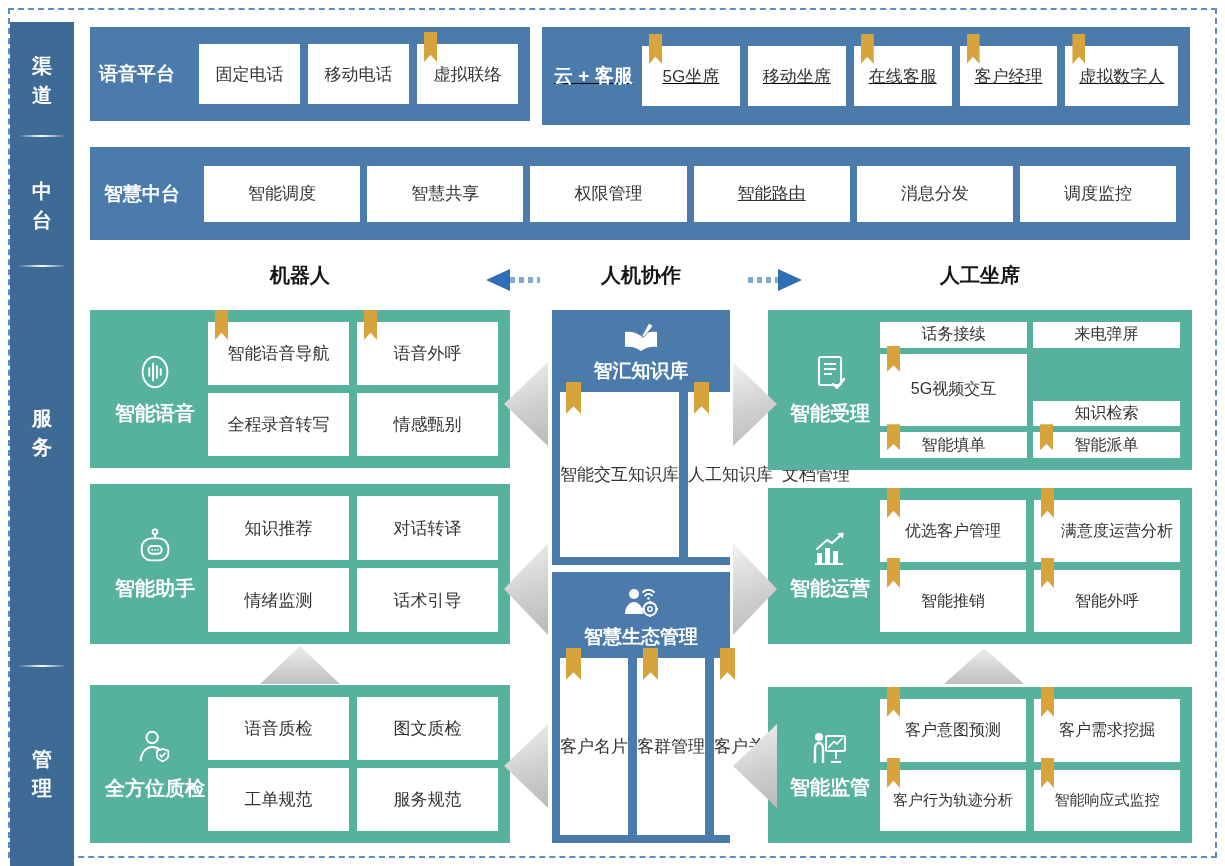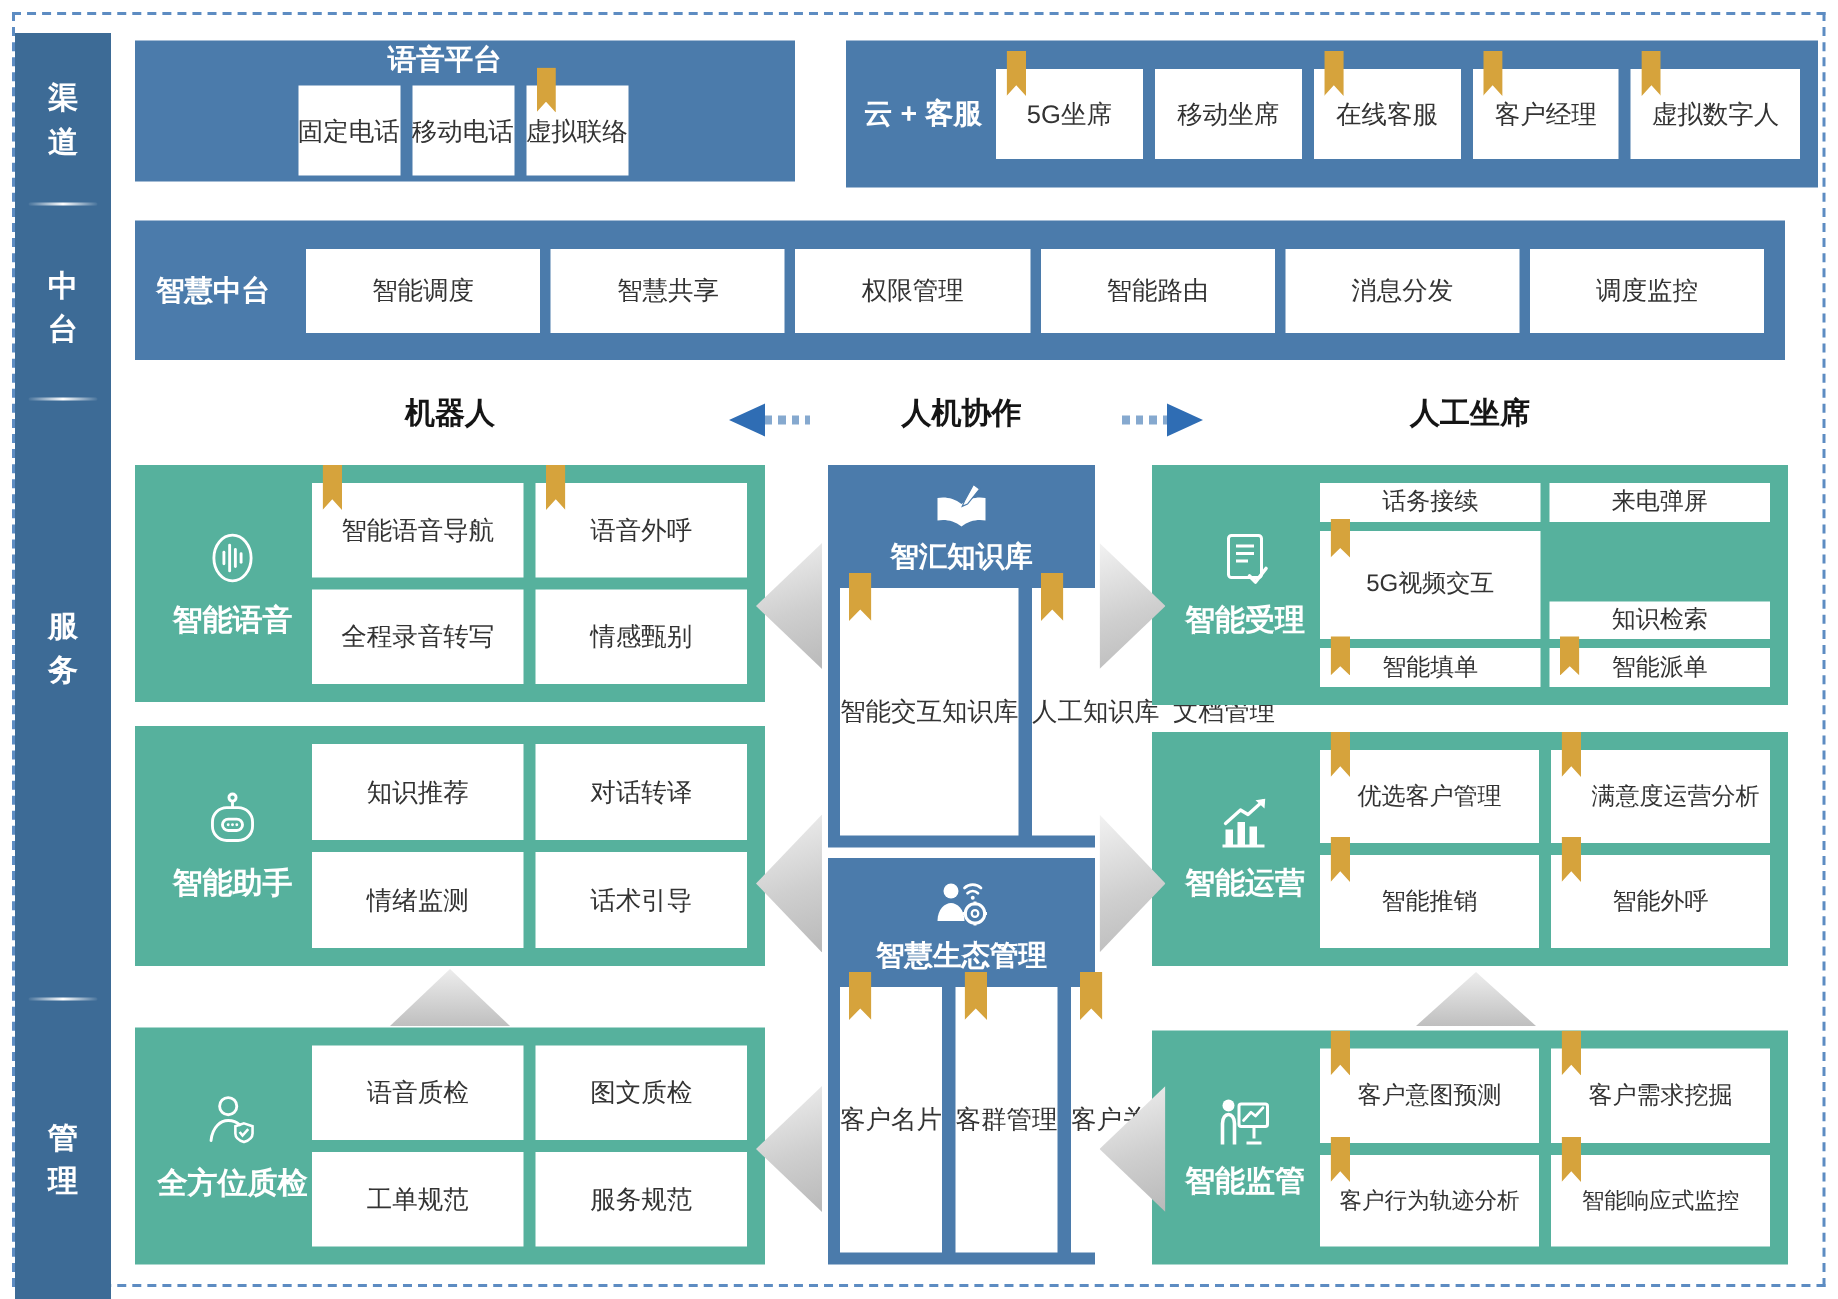--- a/index.html
+++ b/index.html
@@ -59,37 +59,37 @@
   <div class="sidebar">
     <div class="v-label" style="top:30px">渠道</div>
     <div class="sb-divider" style="top:113px"></div>
     <div class="v-label" style="top:155px">中台</div>
     <div class="sb-divider" style="top:243px"></div>
     <div class="v-label" style="top:382px">服务</div>
     <div class="sb-divider" style="top:643px"></div>
     <div class="v-label" style="top:723px">管理</div>
   </div>
 
-  <div class="blue-box" style="left:90px;top:27px;width:440px;height:94px;padding:0 12px 0 9px;box-sizing:border-box;flex-direction:column;">
+  <div class="blue-box" style="left:90px;top:27px;width:440px;height:94px;padding:0 12px 0 9px;box-sizing:border-box;">
     <div class="container-label" style="width:100px;">语音平台</div>
     <div class="row-items">
       <div class="white-item" style="flex:1;height:60px;">
         <span>固定电话</span>
       </div>
       <div class="white-item" style="flex:1;height:60px;">
         <span>移动电话</span>
       </div>
       <div class="white-item" style="flex:1;height:60px;">
         <span class="bookmark"></span>
         <span>虚拟联络</span>
       </div>
     </div>
   </div>
 
-  <div class="blue-box" style="left:564px;top:27px;width:648px;height:98px;padding:0 12px;box-sizing:border-box;">
+  <div class="blue-box" style="left:542px;top:27px;width:648px;height:98px;padding:0 12px;box-sizing:border-box;text-decoration:underline;">
     <div class="container-label" style="width:88px;">云 + 客服</div>
     <div class="row-items">
       <div class="white-item" style="flex:1;height:60px;align-items:center;">
         <span class="bookmark"></span>
         <span>5G坐席</span>
       </div>
       <div class="white-item" style="flex:1;height:60px;">
         <span>移动坐席</span>
       </div>
       <div class="white-item" style="flex:1;height:60px;">
@@ -112,21 +112,21 @@
     <div class="row-items" style="gap:7px;">
       <div class="white-item" style="flex:1;height:56px;">
         <span>智能调度</span>
         </div>
       <div class="white-item" style="flex:1;height:56px;">
         <span>智慧共享</span>
         </div>
       <div class="white-item" style="flex:1;height:56px;">
         <span>权限管理</span>
         </div>
-      <div class="white-item" style="flex:1;height:56px;">
+      <div class="white-item" style="flex:1;height:56px;text-decoration:underline;">
         <span>智能路由</span>
         </div>
       <div class="white-item" style="flex:1;height:56px;">
         <span>消息分发</span>
         </div>
       <div class="white-item" style="flex:1;height:56px;">
         <span>调度监控</span>
         </div>
     </div>
   </div>

